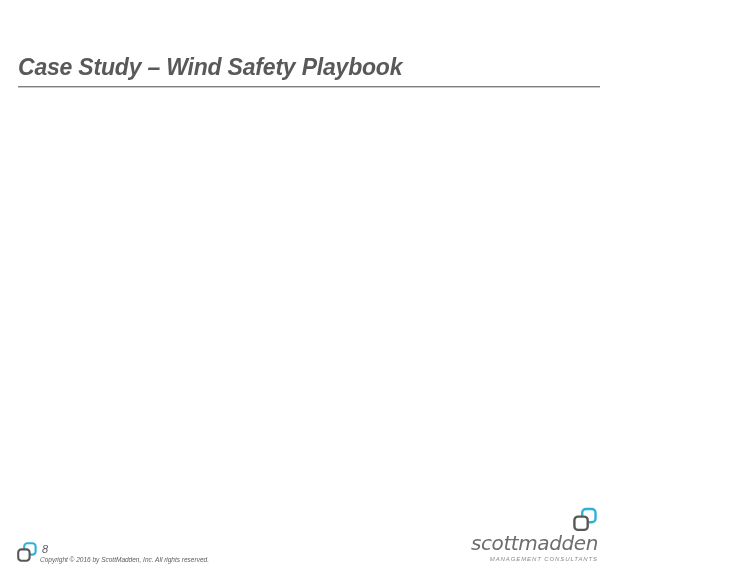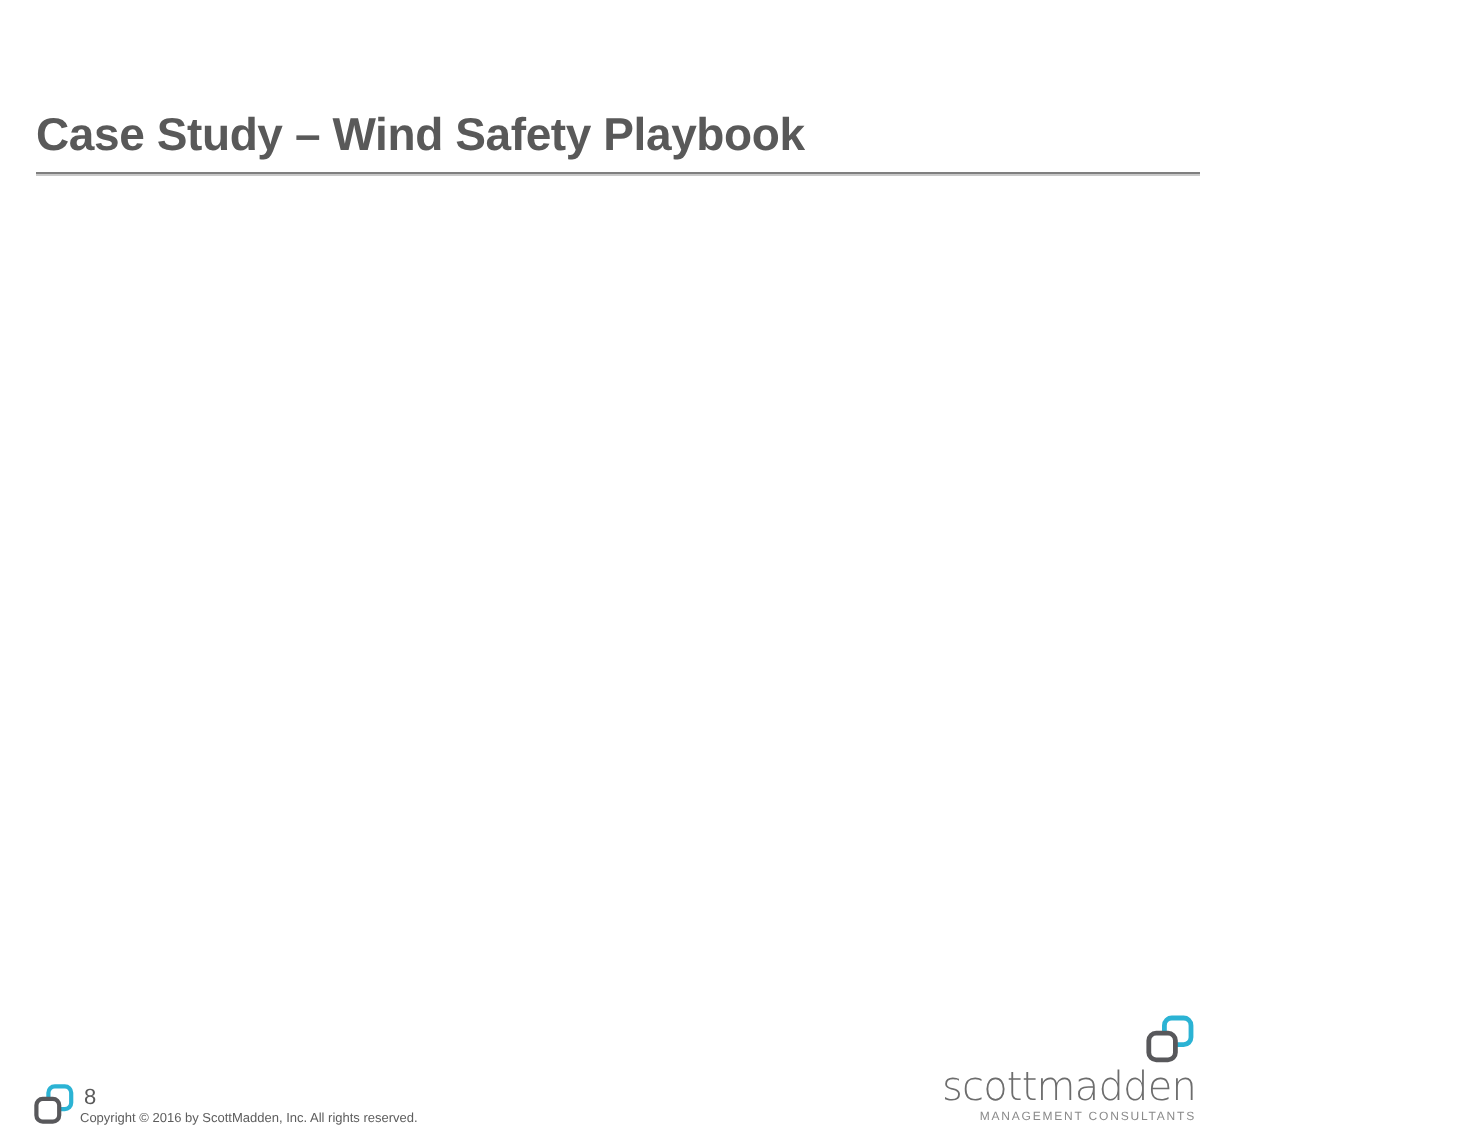--- a/index.html
+++ b/index.html
@@ -9,20 +9,21 @@
   }
   body {
     font-family: "Liberation Sans", sans-serif;
   }
   #slide {
     position: relative;
     width: 600px;
     height: 572px;
     background: #ffffff;
     overflow: hidden;
+    font-style: italic;
   }
 
   
   #title-block {
     position: absolute;
     left: 18px;
     top: 52px;
     width: 704px;
   }
   #slide-title {

